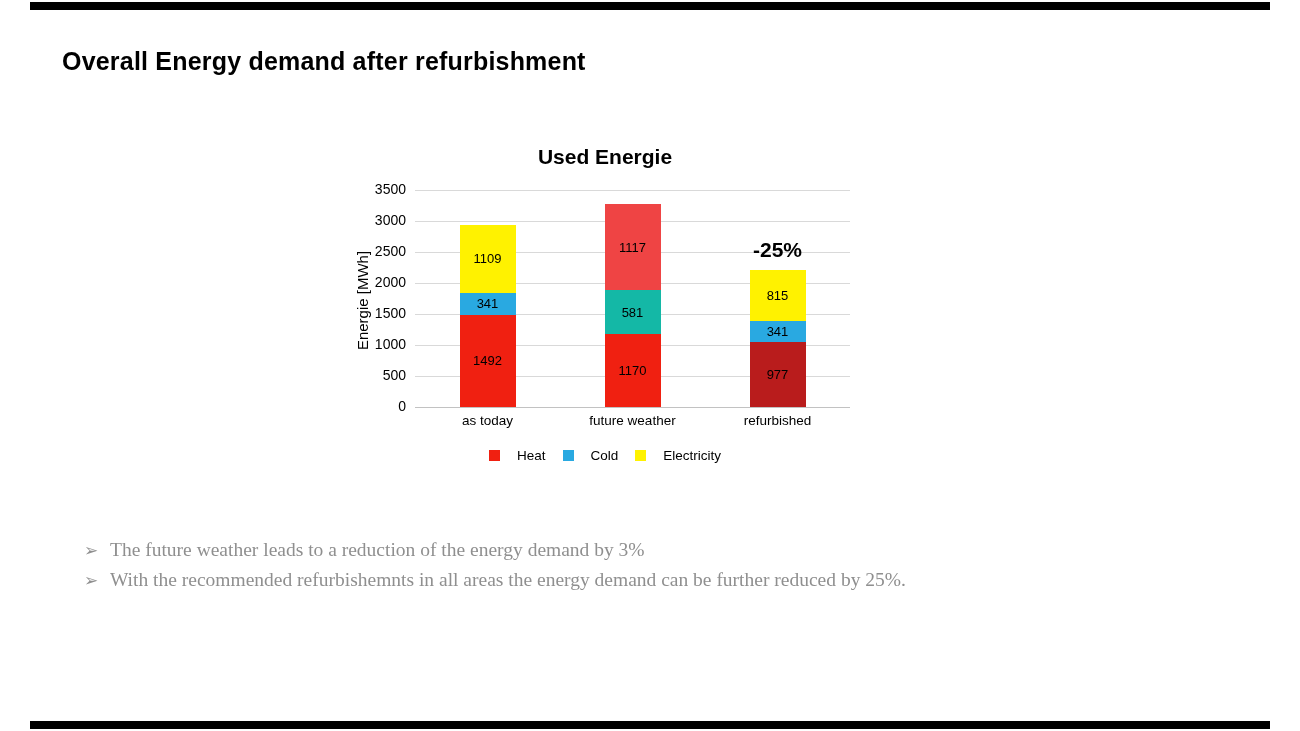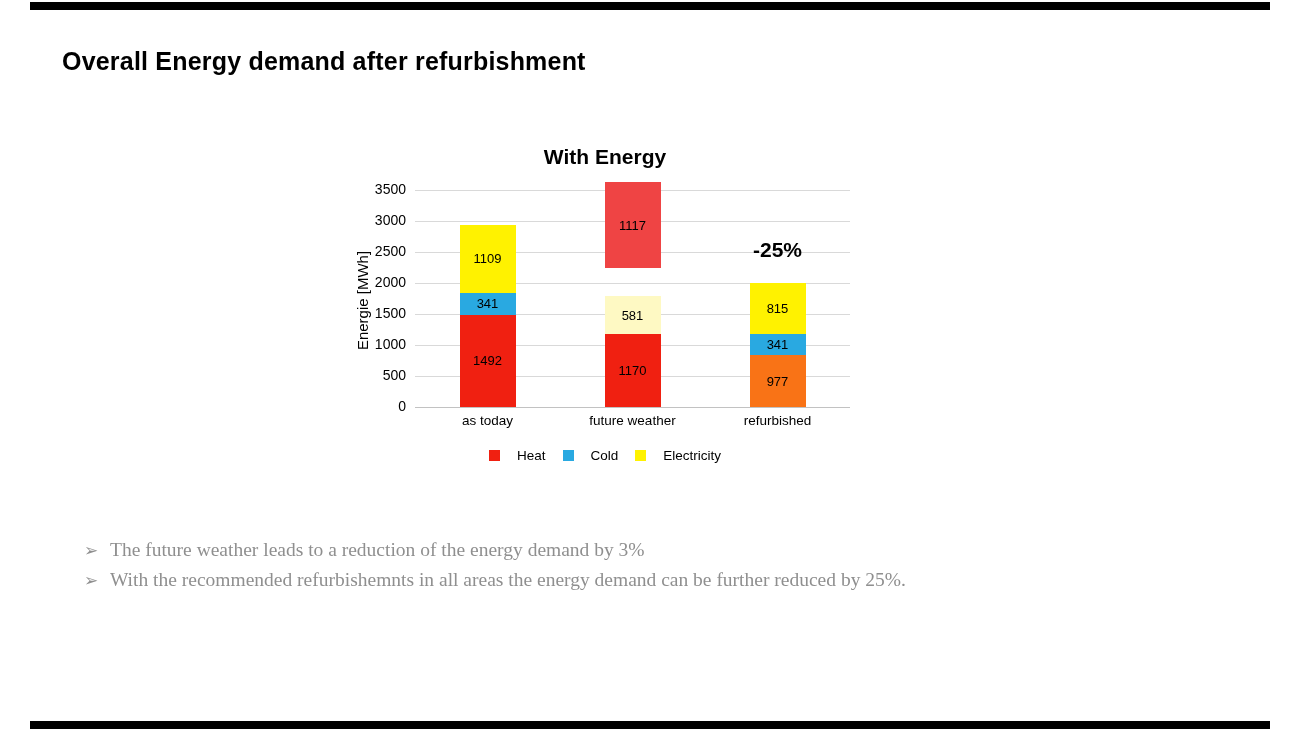--- a/index.html
+++ b/index.html
@@ -65,21 +65,21 @@
 </head>
 <body>
 
 <div class="slide">
 
   <div class="edge-bar top" style="background: rgb(0, 0, 0);"></div>
 
   <div class="slide-title">Overall Energy demand after refurbishment</div>
 
   <div class="chart">
-    <div class="chart-title">With Energy</div>
+    <div class="chart-title">Used Energie</div>
     <div class="y-axis-title">Energie [MWh]</div>
     <div class="plot" id="plot">
         <div class="gridline zero" style="top: 217px;"></div>
         <div class="ytick" style="top: 208px;">0</div>
         <div class="gridline" style="top: 186px; background: rgb(217, 217, 217);"></div>
         <div class="ytick" style="top: 177px;">500</div>
         <div class="gridline" style="top: 155px; background: rgb(217, 217, 217);"></div>
         <div class="ytick" style="top: 146px;">1000</div>
         <div class="gridline" style="top: 124px; background: rgb(217, 217, 217);"></div>
         <div class="ytick" style="top: 115px;">1500</div>
@@ -100,30 +100,30 @@
           </div>
           <div class="bar-segment" style="height: 68.758px; background: rgb(255, 242, 0);">
             <span>1109</span>
           </div>
         </div>
         <div class="xlabel" style="left: 0.5px;">as today</div>
         <div class="bar-stack" style="left: 189.5px;">
           <div class="bar-segment" style="height: 72.54px; background: rgb(240, 32, 17);">
             <span>1170</span>
           </div>
-          <div class="bar-segment" style="height: 38px; background: #fef9c3; margin-top: 28px;">
+          <div class="bar-segment" style="height: 44px; background: #14b8a6;">
             <span>581</span>
           </div>
           <div class="bar-segment" style="height: 86px; background: #ef4444;">
             <span>1117</span>
           </div>
         </div>
         <div class="xlabel" style="left: 145.5px;">future weather</div>
         <div class="bar-stack" style="left: 334.5px;">
-          <div class="bar-segment" style="height: 52px; background: #f97316;">
+          <div class="bar-segment" style="height: 65px; background: #b91c1c;">
             <span>977</span>
           </div>
           <div class="bar-segment" style="height: 21.142px; background: rgb(41, 169, 225);">
             <span>341</span>
           </div>
           <div class="bar-segment" style="height: 50.53px; background: rgb(255, 242, 0);">
             <span>815</span>
           </div>
         </div>
         <div class="xlabel" style="left: 290.5px;">refurbished</div>

